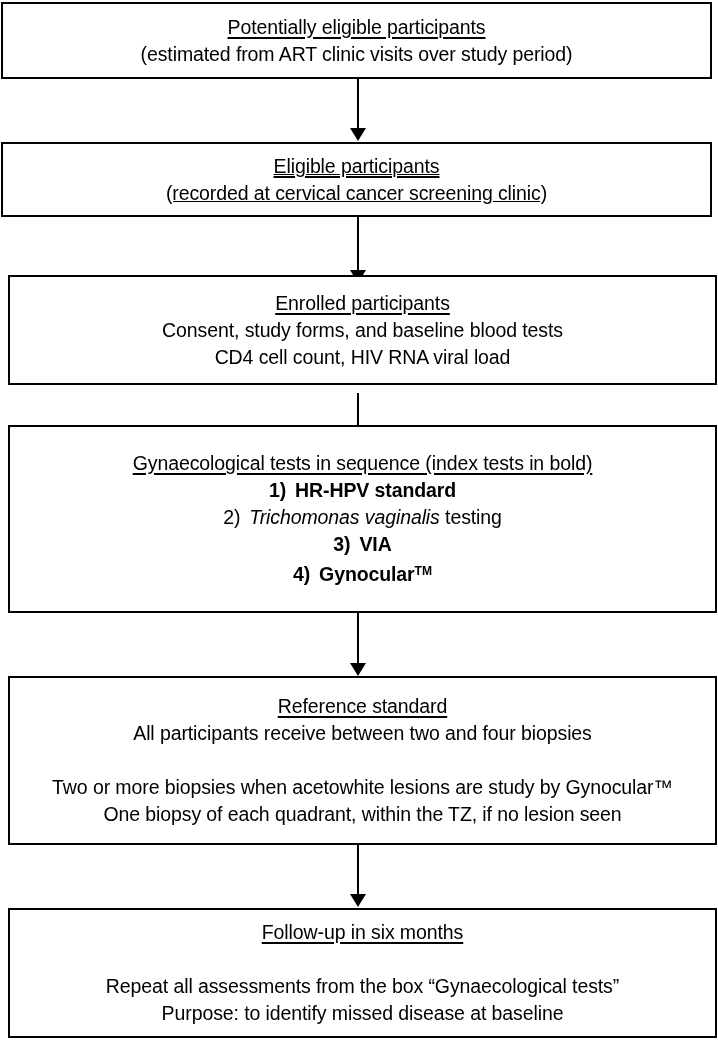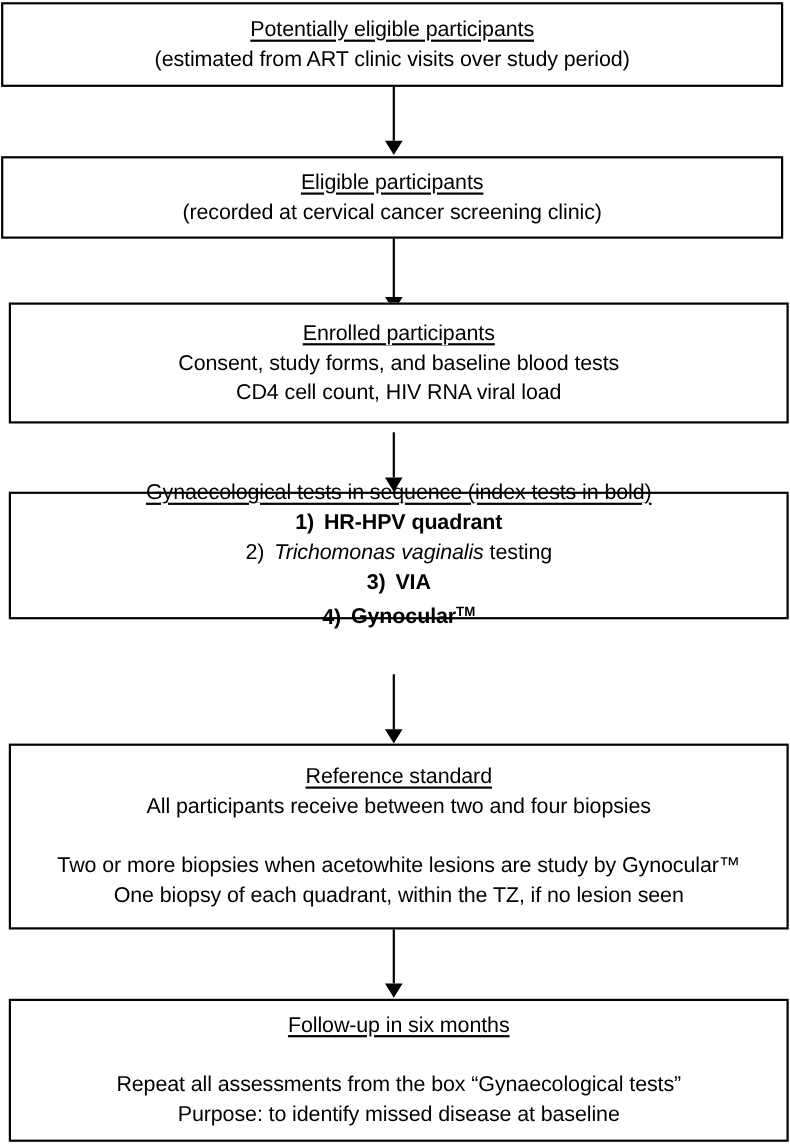--- a/index.html
+++ b/index.html
@@ -93,46 +93,46 @@
   <div class="node-box" style="left:1px; top:2px; width:711px; height:77px;">
     <div class="line heading">Potentially eligible participants </div>
     <div class="line">(estimated from ART clinic visits over study period)</div>
   </div>
 
   <div class="connector" style="left:349px; top:79px; height:62px;">
     <div class="shaft" style="height:49px;"></div>
     <div class="head" style="top:49px;"></div>
   </div>
 
-  <div class="node-box" style="left:1px; top:142px; width:711px; height:75px;">
+  <div class="node-box" style="left:1px; top:142px; width:711px; height:75px;text-decoration:underline;">
     <div class="line heading">Eligible participants</div>
     <div class="line">(recorded at cervical cancer screening clinic)</div>
   </div>
 
   <div class="connector" style="left:349px; top:217px; height:66px;">
     <div class="shaft" style="height:53px;"></div>
     <div class="head" style="top:53px;"></div>
   </div>
 
   <div class="node-box" style="left:8px; top:275px; width:709px; height:110px;">
     <div class="line heading">Enrolled participants</div>
     <div class="line">Consent, study forms, and baseline blood tests</div>
     <div class="line">CD4 cell count, HIV RNA viral load</div>
   </div>
 
   <div class="connector" style="left:349px; top:393px; height:54px;">
     <div class="shaft" style="height:41px;"></div>
     <div class="head" style="top:41px;"></div>
   </div>
 
-  <div class="node-box" style="left:8px; top:447px; width:709px; height:116px;justify-content:center;">
+  <div class="node-box" style="left:8px; top:425px; width:709px; height:188px;justify-content:center;">
     <div class="line heading">Gynaecological tests in sequence (index tests in bold)</div>
 
     <div class="line bold">
-      <span class="num">1)</span><span>HR-HPV quadrant</span>
+      <span class="num">1)</span><span>HR-HPV standard</span>
     </div>
 
     <div class="line">
       <span class="num plain">2)</span><span class="ital">Trichomonas vaginalis</span><span> testing</span>
     </div>
 
     <div class="line bold">
       <span class="num">3)</span><span>VIA</span>
     </div>
 

